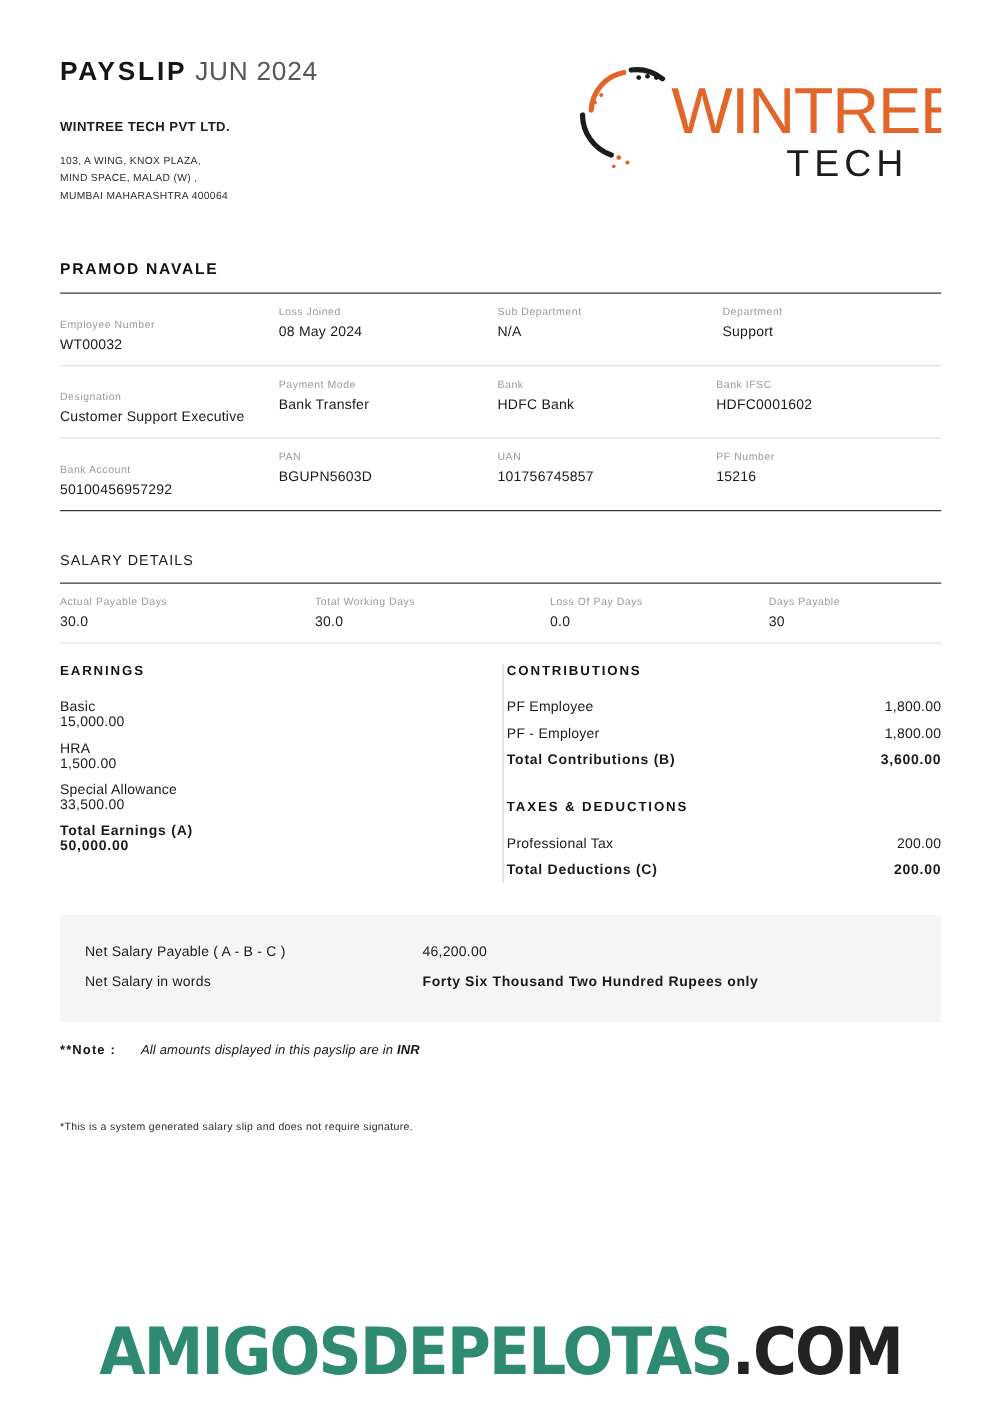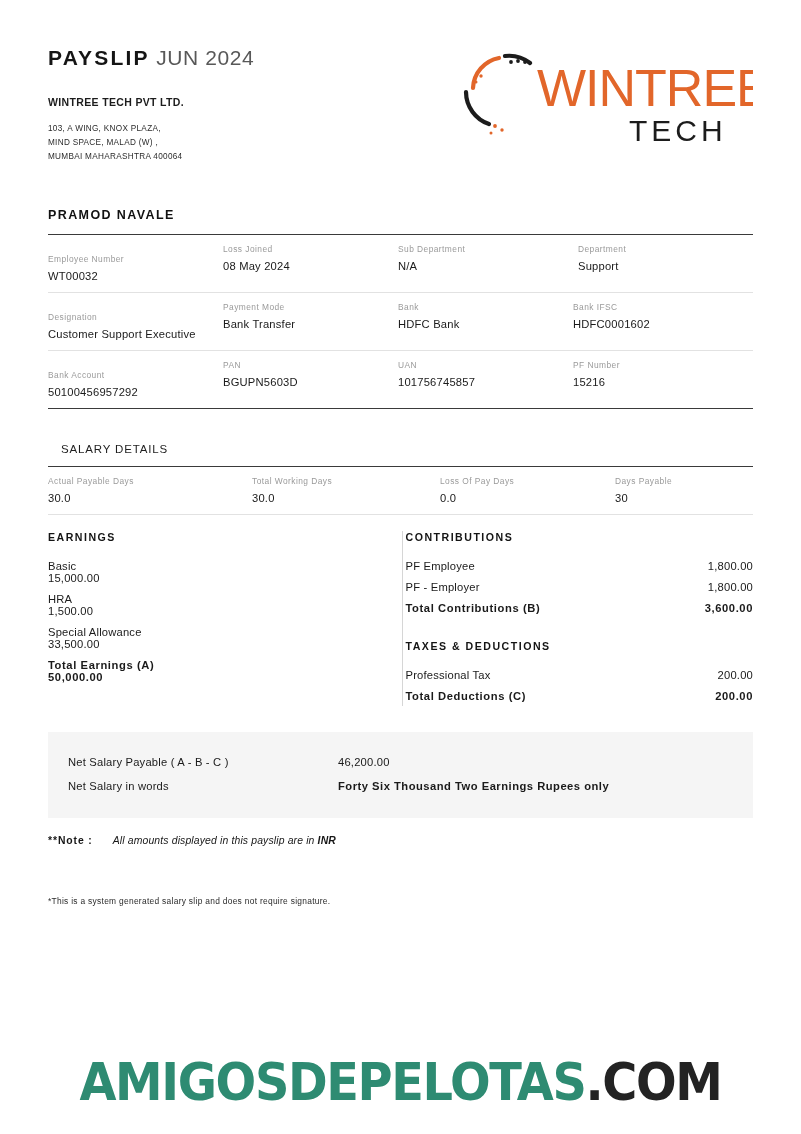--- a/index.html
+++ b/index.html
@@ -107,21 +107,20 @@
   .d4-3 { width: 175px; }
   .d4-4 { width: 138px; }
 
   
   .section-title {
     font-size: 11.5px;
     letter-spacing: 0.85px;
     color: #1e1e1e;
     margin-top: 34px;
     margin-bottom: 11px;
-    margin-left: 13px;
   }
 
   
   .columns {
     display: flex;
     margin-top: 16px;
   }
   .col-left  { width: 356px; padding-right: 0; }
   .col-right { width: 349px; border-left: 1px solid #d6d6d6; padding-left: 2px; }
 
@@ -400,21 +399,21 @@
     </div>
   </div>
 
   <div class="net-box">
     <div class="net-row">
       <div class="net-label">Net Salary Payable ( A - B - C )</div>
       <div class="net-value">46,200.00</div>
     </div>
     <div class="net-row">
       <div class="net-label">Net Salary in words</div>
-      <div class="net-value bold">Forty Six Thousand Two Earnings Rupees only</div>
+      <div class="net-value bold">Forty Six Thousand Two Hundred Rupees only</div>
     </div>
   </div>
 
   <div class="note-line">
     <span class="note-key">**Note :</span>
     <span class="note-text"><span>All amounts displayed in this payslip are in </span><b>INR</b></span>
   </div>
 
   <div class="sig-note">*This is a system generated salary slip and does not require signature.</div>
 

